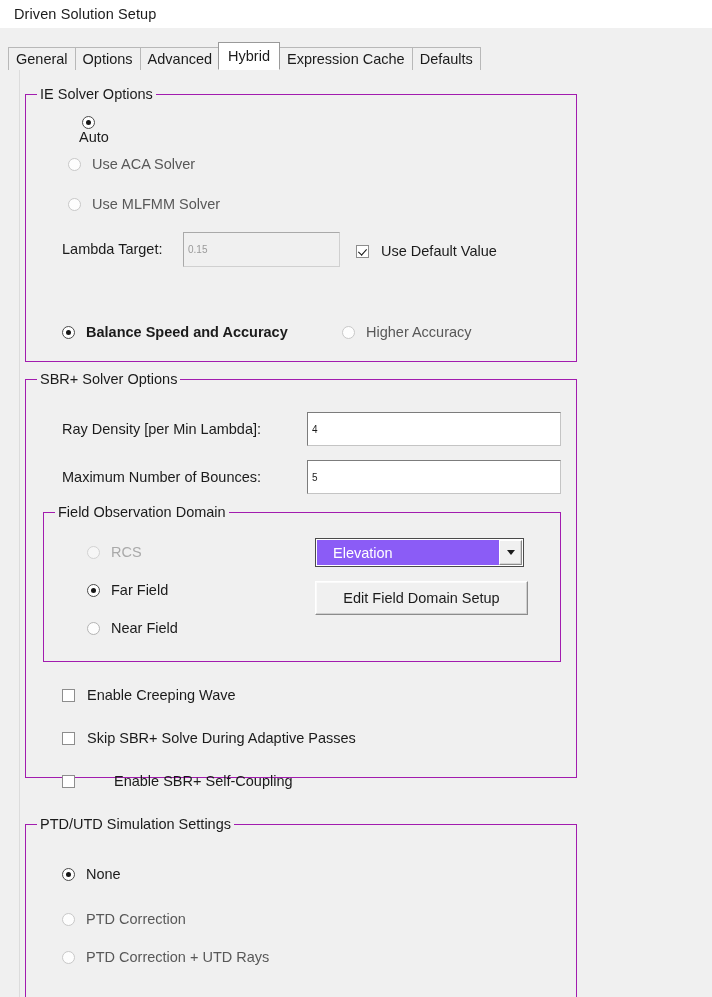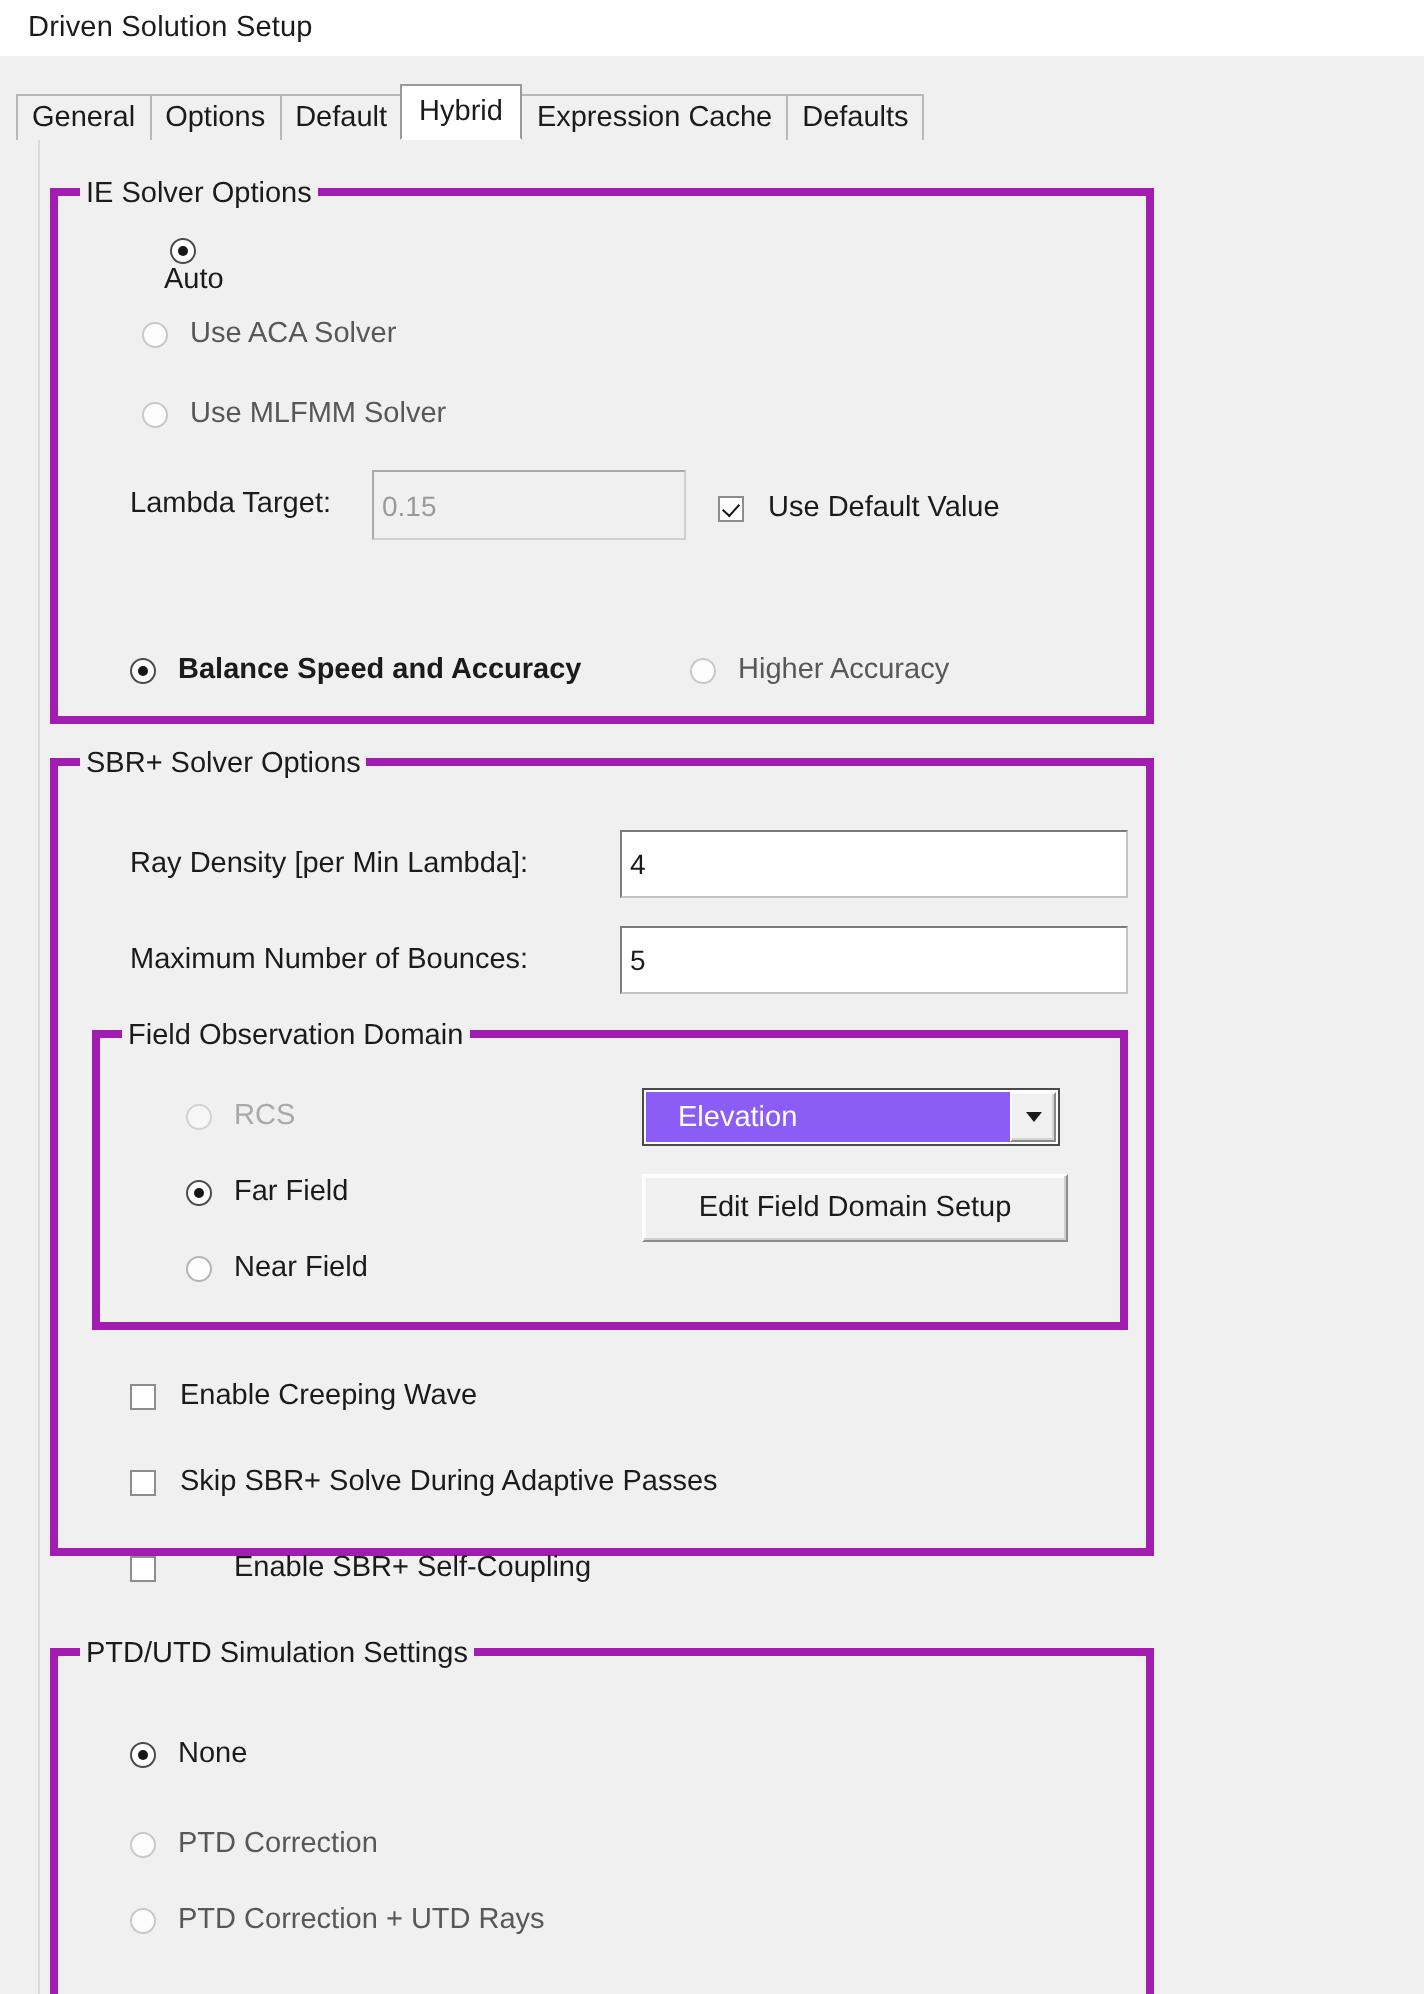--- a/index.html
+++ b/index.html
@@ -89,21 +89,21 @@
     top: 0;
     width: 693px;
     height: 927px;
     border-left: 1px solid #dcdcdc;
     box-sizing: border-box;
   }
 
   
   .group {
     position: absolute;
-    border: 4px solid #a21caf;
+    border: 1px solid #a21caf;
     box-sizing: border-box;
   }
   .group > .group-title {
     position: absolute;
     top: -9px;
     left: 11px;
     background: #f0f0f0;
     padding: 0 3px;
     font-size: 14.5px;
     color: #1b1b1b;
@@ -203,21 +203,21 @@
   .textbox {
     position: absolute;
     background: #ffffff;
     border: 1px solid #7c7c7c;
     border-right-color: #c4c4c4;
     border-bottom-color: #c4c4c4;
     box-sizing: border-box;
     display: flex;
     align-items: center;
     padding-left: 4px;
-    font-size: 14px;
+    font-size: 10px;
     color: #1b1b1b;
     overflow: hidden;
   }
   .textbox.disabled {
     background: #f0f0f0;
     border: 1px solid #a9a9a9;
     border-right-color: #d0d0d0;
     border-bottom-color: #d0d0d0;
     color: #9a9a9a;
   }
@@ -284,21 +284,21 @@
 <body>
 
 <div class="titlebar">
   <span class="titlebar-text">Driven Solution Setup</span>
 </div>
 
 <div class="tabstrip-wrap">
   <div class="tabstrip">
     <div class="tab">General</div>
     <div class="tab">Options</div>
-    <div class="tab">Default</div>
+    <div class="tab">Advanced</div>
     <div class="tab selected">Hybrid</div>
     <div class="tab">Expression Cache</div>
     <div class="tab">Defaults</div>
   </div>
 </div>
 
 <div class="page">
 <div class="page-inner">
 
   <div class="group" style="left:5px; top:24px; width:552px; height:268px;">

